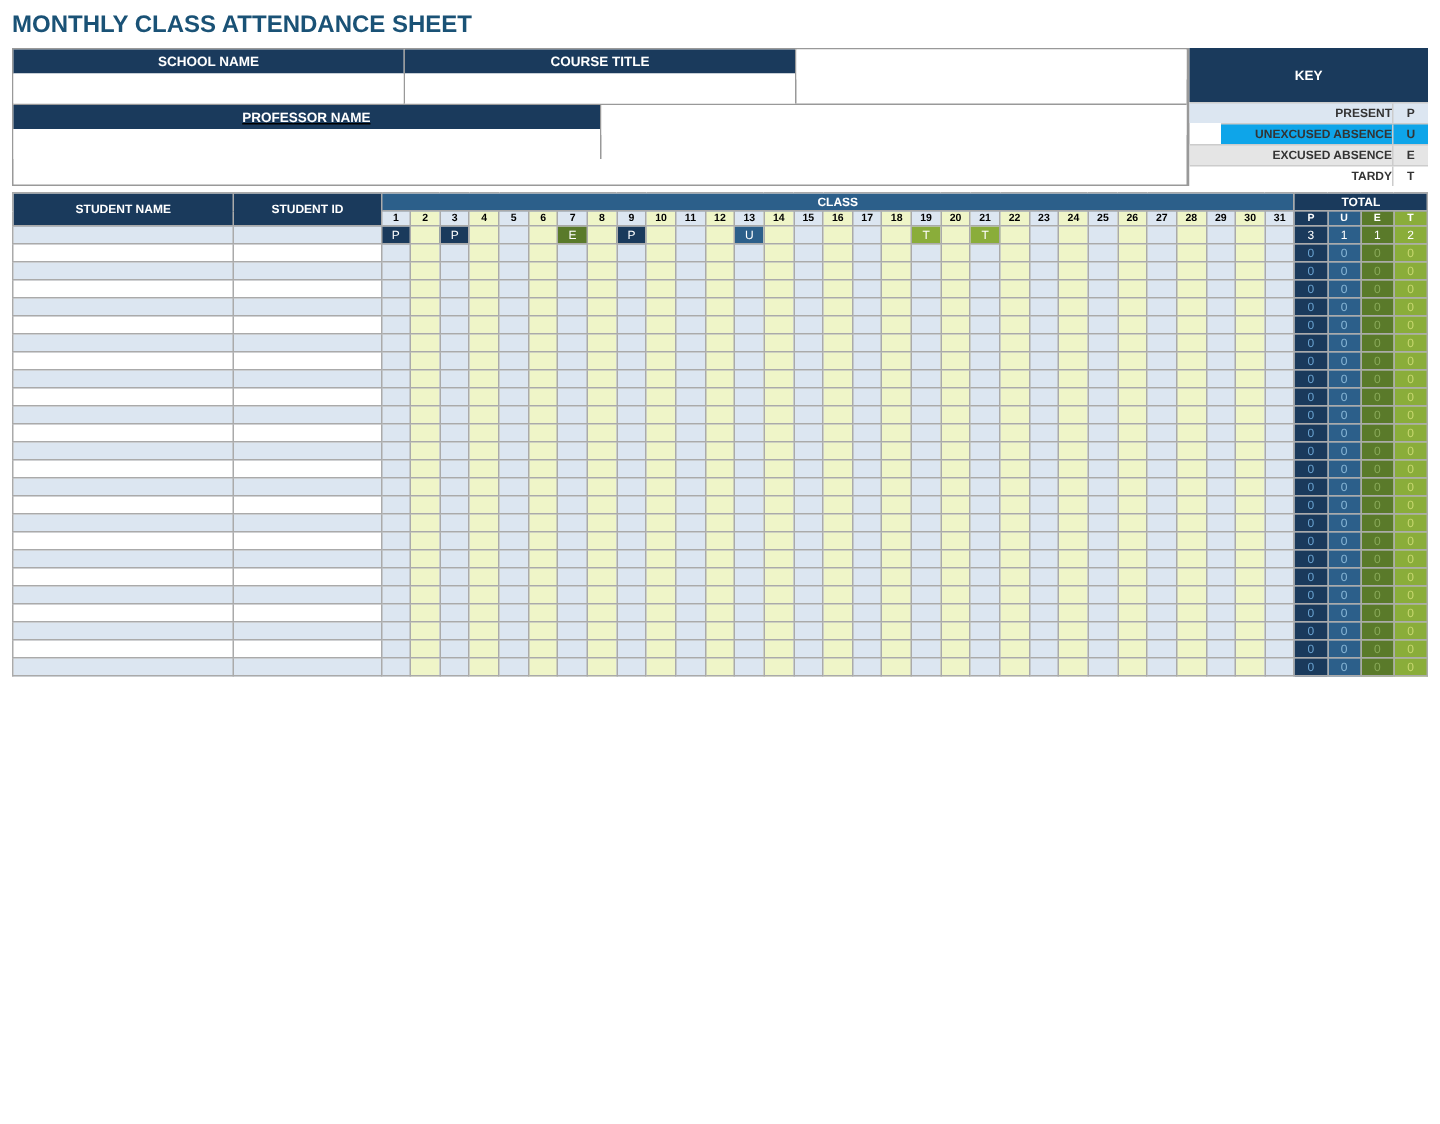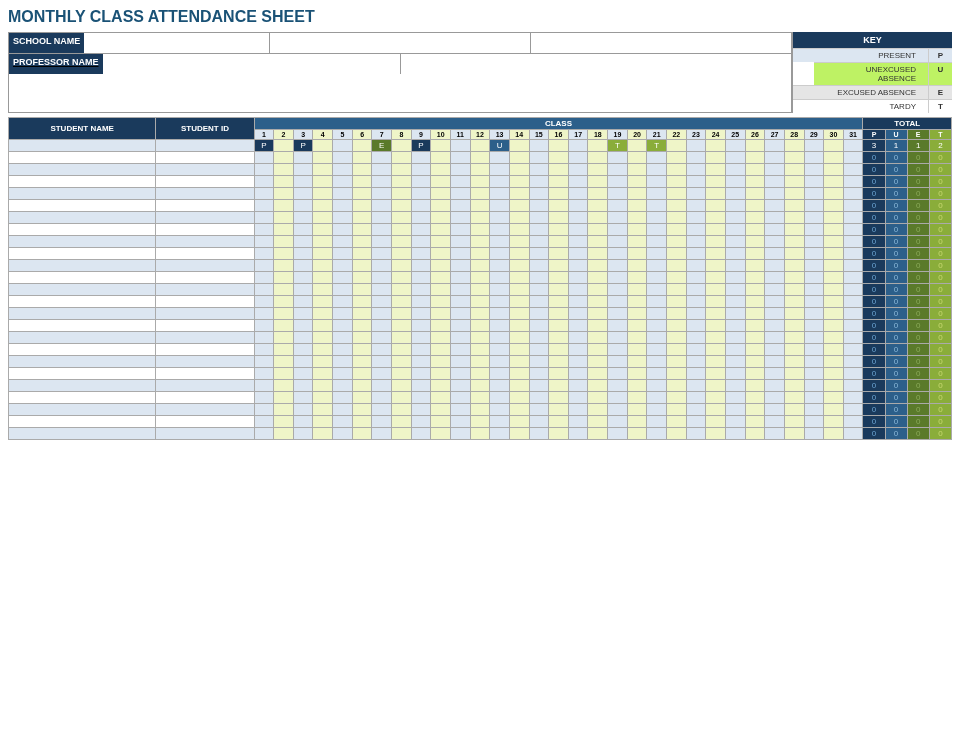--- a/index.html
+++ b/index.html
@@ -19,21 +19,21 @@
     }
     .header-row:last-child {
       border-bottom: none;
       text-decoration: underline;
     }
 
     .header-cell {
       flex: 1;
       border-right: 1px solid #999;
       display: flex;
-      flex-direction: row;
+      flex-direction: column;
     }
     .header-cell:last-child {
       border-right: none;
     }
 
     .header-label {
       background: #1a3a5c;
       color: #fff;
       text-align: center;
       padding: 3px 4px;
@@ -51,39 +51,39 @@
     .key-section {
       width: 160px;
       flex: none;
       border-left: 1px solid #999;
     }
 
     .key-label-header {
       background: #1a3a5c;
       color: #fff;
       text-align: center;
-      padding: 3px 4px;
+      padding: 13px 4px;
       font-size: 9px;
       font-weight: bold;
       text-transform: uppercase;
     }
 
     .key-row {
       display: flex;
       border-top: 1px solid #ccc;
       background: #dce6f1;
     }
     .key-row:nth-child(odd) {
       background: #e8f0e8;
     }
     .key-row-label {
       flex: 1;
-      padding: 2px 12px;
+      padding: 2px 0;
       font-size: 8px;
-      font-weight: normal;
+      font-weight: bold;
       text-align: right;
       text-transform: uppercase;
       color: #333;
     }
     .key-row-value {
       width: 24px;
       text-align: center;
       padding: 2px 4px;
       font-size: 8px;
       font-weight: bold;
@@ -176,20 +176,21 @@
 
 <div class="top-section">
   <div class="top-left">
 
     <div class="header-row">
       <div class="header-cell">
         <div class="header-label">SCHOOL NAME</div>
         <div class="header-value"></div>
       </div>
       <div class="header-cell">
+        <div class="header-label">COURSE TITLE</div>
         <div class="header-value"></div>
       </div>
       <div class="header-cell">
         <div class="header-value"></div>
       </div>
     </div>
 
     <div class="header-row">
       <div class="header-cell">
         <div class="header-label">PROFESSOR NAME</div>
@@ -200,21 +201,21 @@
       </div>
     </div>
   </div>
 
   <div class="top-right key-section">
     <div class="key-label-header">KEY</div>
     <div class="key-row" style="background:#dce6f1;">
       <div class="key-row-label">PRESENT</div>
       <div class="key-row-value">P</div>
     </div>
-    <div class="key-row" style="background:#bef264;margin-left:21px;">
+    <div class="key-row" style="background:#0ea5e9;margin-left:21px;">
       <div class="key-row-label">UNEXCUSED ABSENCE</div>
       <div class="key-row-value">U</div>
     </div>
     <div class="key-row" style="background:#e5e5e5;">
       <div class="key-row-label">EXCUSED ABSENCE</div>
       <div class="key-row-value">E</div>
     </div>
     <div class="key-row" style="background:#fff;">
       <div class="key-row-label">TARDY</div>
       <div class="key-row-value">T</div>

